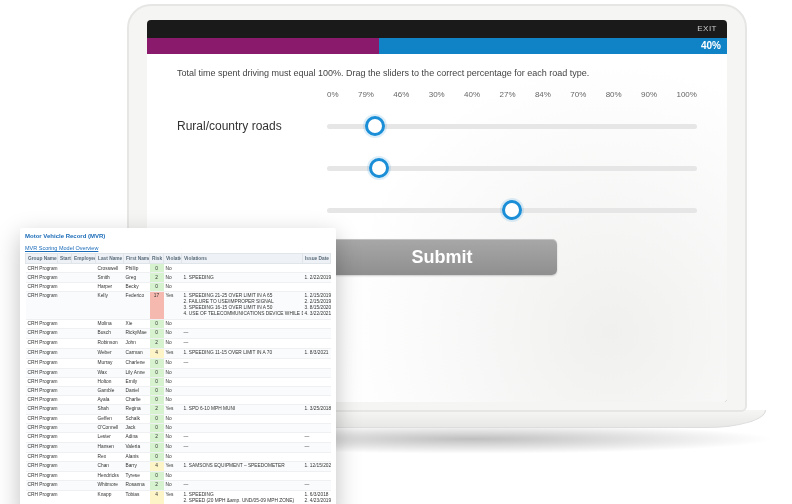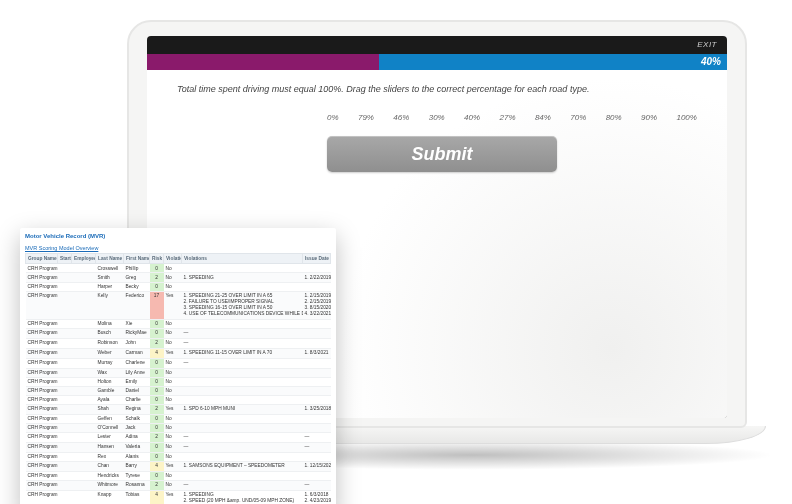--- a/index.html
+++ b/index.html
@@ -5,22 +5,22 @@
   * { box-sizing: border-box; margin: 0; padding: 0; }
   body {
     width: 792px; height: 504px;
     font-family: -apple-system, BlinkMacSystemFont, "Segoe UI", Arial, sans-serif;
     background: #fff;
     position: relative;
   }
   
   .laptop {
     position: absolute;
-    top: 20px; left: 108px;
-    width: 658px; height: 440px; font-style: italic;
+    top: 4px; left: 108px;
+    width: 658px; height: 440px;
   }
   .laptop-bezel {
     width: 620px; height: 408px;
     margin: 0 auto;
     background: #f5f5f4;
     border-radius: 24px 24px 6px 6px;
     border: 2px solid #e6e6e5;
     padding: 14px 18px 8px 18px;
     position: relative;
   }
@@ -78,21 +78,21 @@
     padding: 14px 30px 10px 30px;
     display: flex; flex-direction: column;
     position: relative;
     background-image:
       radial-gradient(circle at 80% 80%, #f0f0ef 0, transparent 50%),
       linear-gradient(#fff,#fff);
   }
   .instruction {
     font-size: 9px;
     color: #444;
-    margin-bottom: 19px;
+    margin-bottom: 12px;
   }
   .question {
     font-size: 20px;
     font-weight: 800;
     line-height: 1.15;
     color: #111;
     margin-bottom: 14px;
   }
   .scale {
     display: flex;
@@ -235,20 +235,46 @@
             <span>30%</span>
             <span>40%</span>
             <span>27%</span>
             <span>84%</span>
             <span>70%</span>
             <span>80%</span>
             <span>90%</span>
             <span>100%</span>
           </div>
 
+        <div id="sliders">
+            <div class="slider-row">
+              <div class="slider-label">Rural/country roads</div>
+              <div class="slider-track">
+                <div class="track-line">
+                  <div class="handle" style="left: 13%;"></div>
+                </div>
+              </div>
+            </div>
+            <div class="slider-row">
+              <div class="slider-label"></div>
+              <div class="slider-track">
+                <div class="track-line">
+                  <div class="handle" style="left: 14%;"></div>
+                </div>
+              </div>
+            </div>
+            <div class="slider-row">
+              <div class="slider-label"></div>
+              <div class="slider-track">
+                <div class="track-line">
+                  <div class="handle" style="left: 50%;"></div>
+                </div>
+              </div>
+            </div>
+          </div>
 
         <div class="submit-wrap">
           <div class="submit-btn">
             <span>Submit</span>
           </div>
         </div>
       </div>
 
     </div>
   </div>

